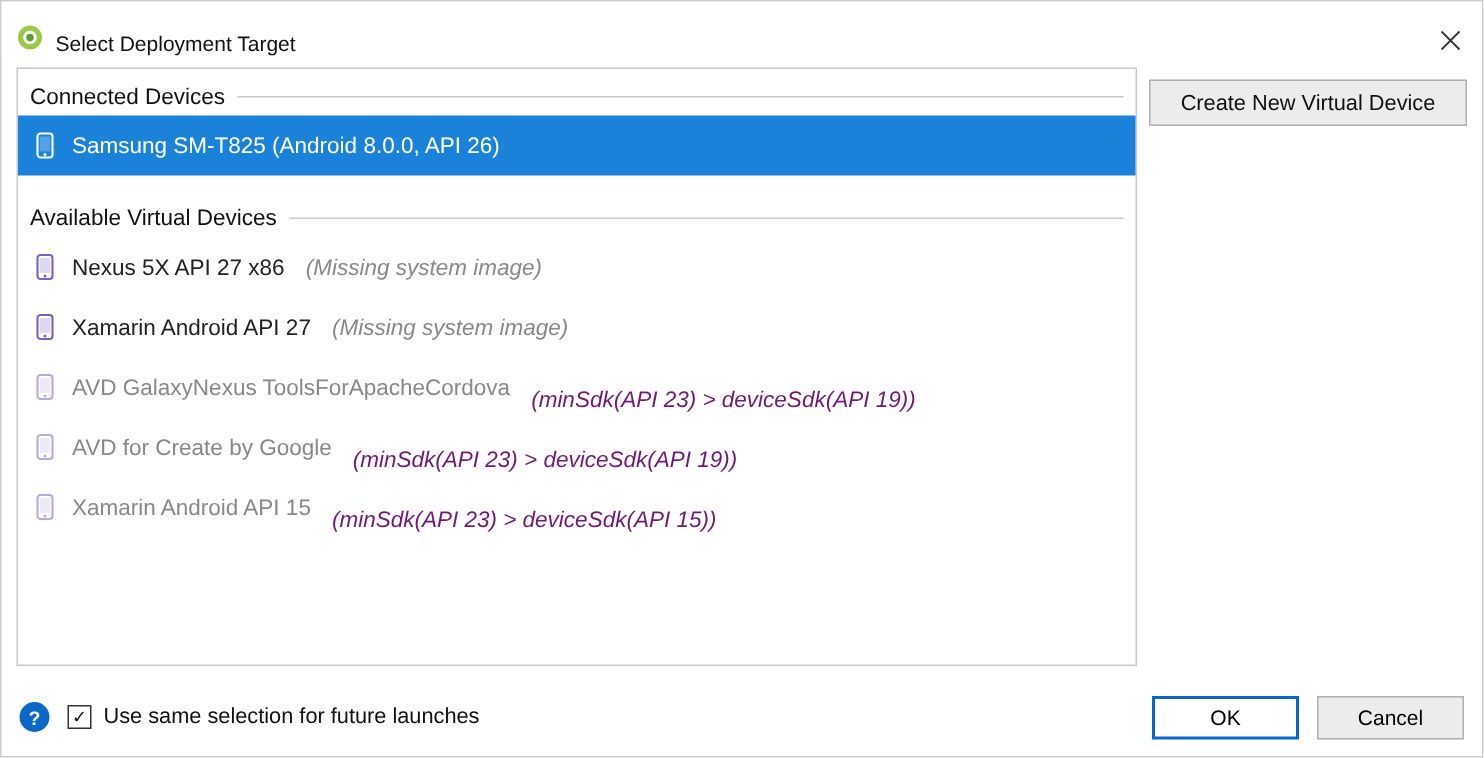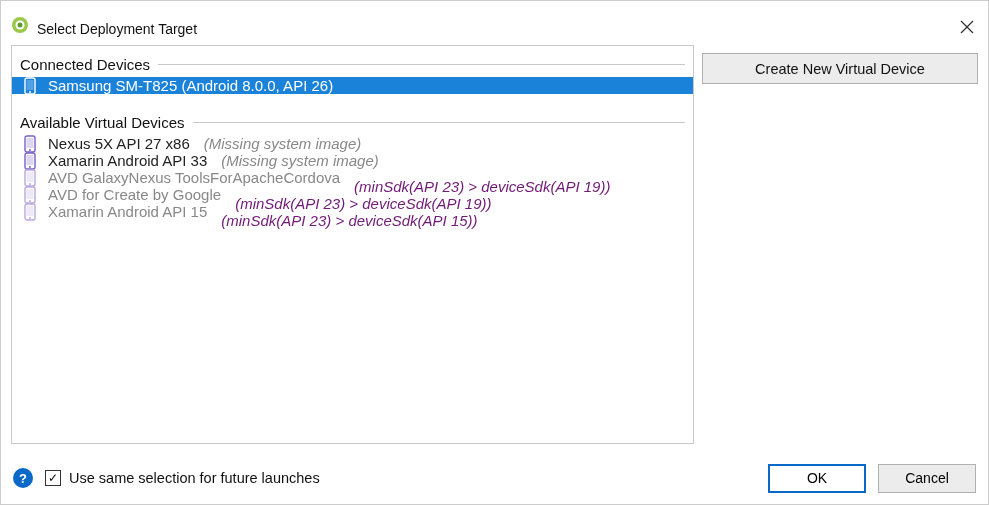--- a/index.html
+++ b/index.html
@@ -50,21 +50,21 @@
     }
     .group-header .line {
       flex: 1;
       height: 1px;
       background: #c8c8c8;
     }
     .device-list { }
     .device-row {
       display: flex;
       align-items: center;
-      height: 17px;
+      height: 40px;
       padding: 0 10px;
       gap: 10px;
       font-size: 15px;
       color: #222;
     }
     .device-row.selected {
       background: #1a82d8;
       color: #fff;
     }
     .device-row .dev-icon {
@@ -74,21 +74,21 @@
     .device-row .dev-note {
       color: #888;
       font-style: italic;
       margin-left: 4px;
     }
     .device-row.disabled .dev-name { color: #888; }
     .device-row.disabled .dev-note { color: #701a75; margin-top: 17px; }
 
     .create-btn {
       margin: 8px 0 0 8px;
-      width: 276px;
+      width: 212px;
       height: 31px;
       border: 1px solid #b0b0b0;
       background: #ececec;
       font-size: 14.5px;
       color: #111;
       cursor: pointer;
     }
 
     .strip {
       height: 52px;
@@ -190,21 +190,21 @@
           <span class="dev-note">(Missing system image)</span>
         </div>
         <div class="device-row">
           <span class="dev-icon">
             <svg class="phone-svg" viewBox="0 0 12 18">
               <rect x="1" y="1" width="10" height="16" rx="2" fill="none" stroke="#7a5fc9" stroke-width="1.4"></rect>
               <rect x="2.5" y="3" width="7" height="10" fill="#7a5fc9" opacity="0.25"></rect>
               <circle cx="6" cy="15" r="1" fill="#7a5fc9"></circle>
             </svg>
           </span>
-          <span class="dev-name">Xamarin Android API 33</span>
+          <span class="dev-name">Xamarin Android API 27</span>
           <span class="dev-note">(Missing system image)</span>
         </div>
         <div class="device-row disabled">
           <span class="dev-icon">
             <svg class="phone-svg" viewBox="0 0 12 18">
               <rect x="1" y="1" width="10" height="16" rx="2" fill="none" stroke="#b9a8e0" stroke-width="1.4"></rect>
               <rect x="2.5" y="3" width="7" height="10" fill="#b9a8e0" opacity="0.25"></rect>
               <circle cx="6" cy="15" r="1" fill="#b9a8e0"></circle>
             </svg>
           </span>

